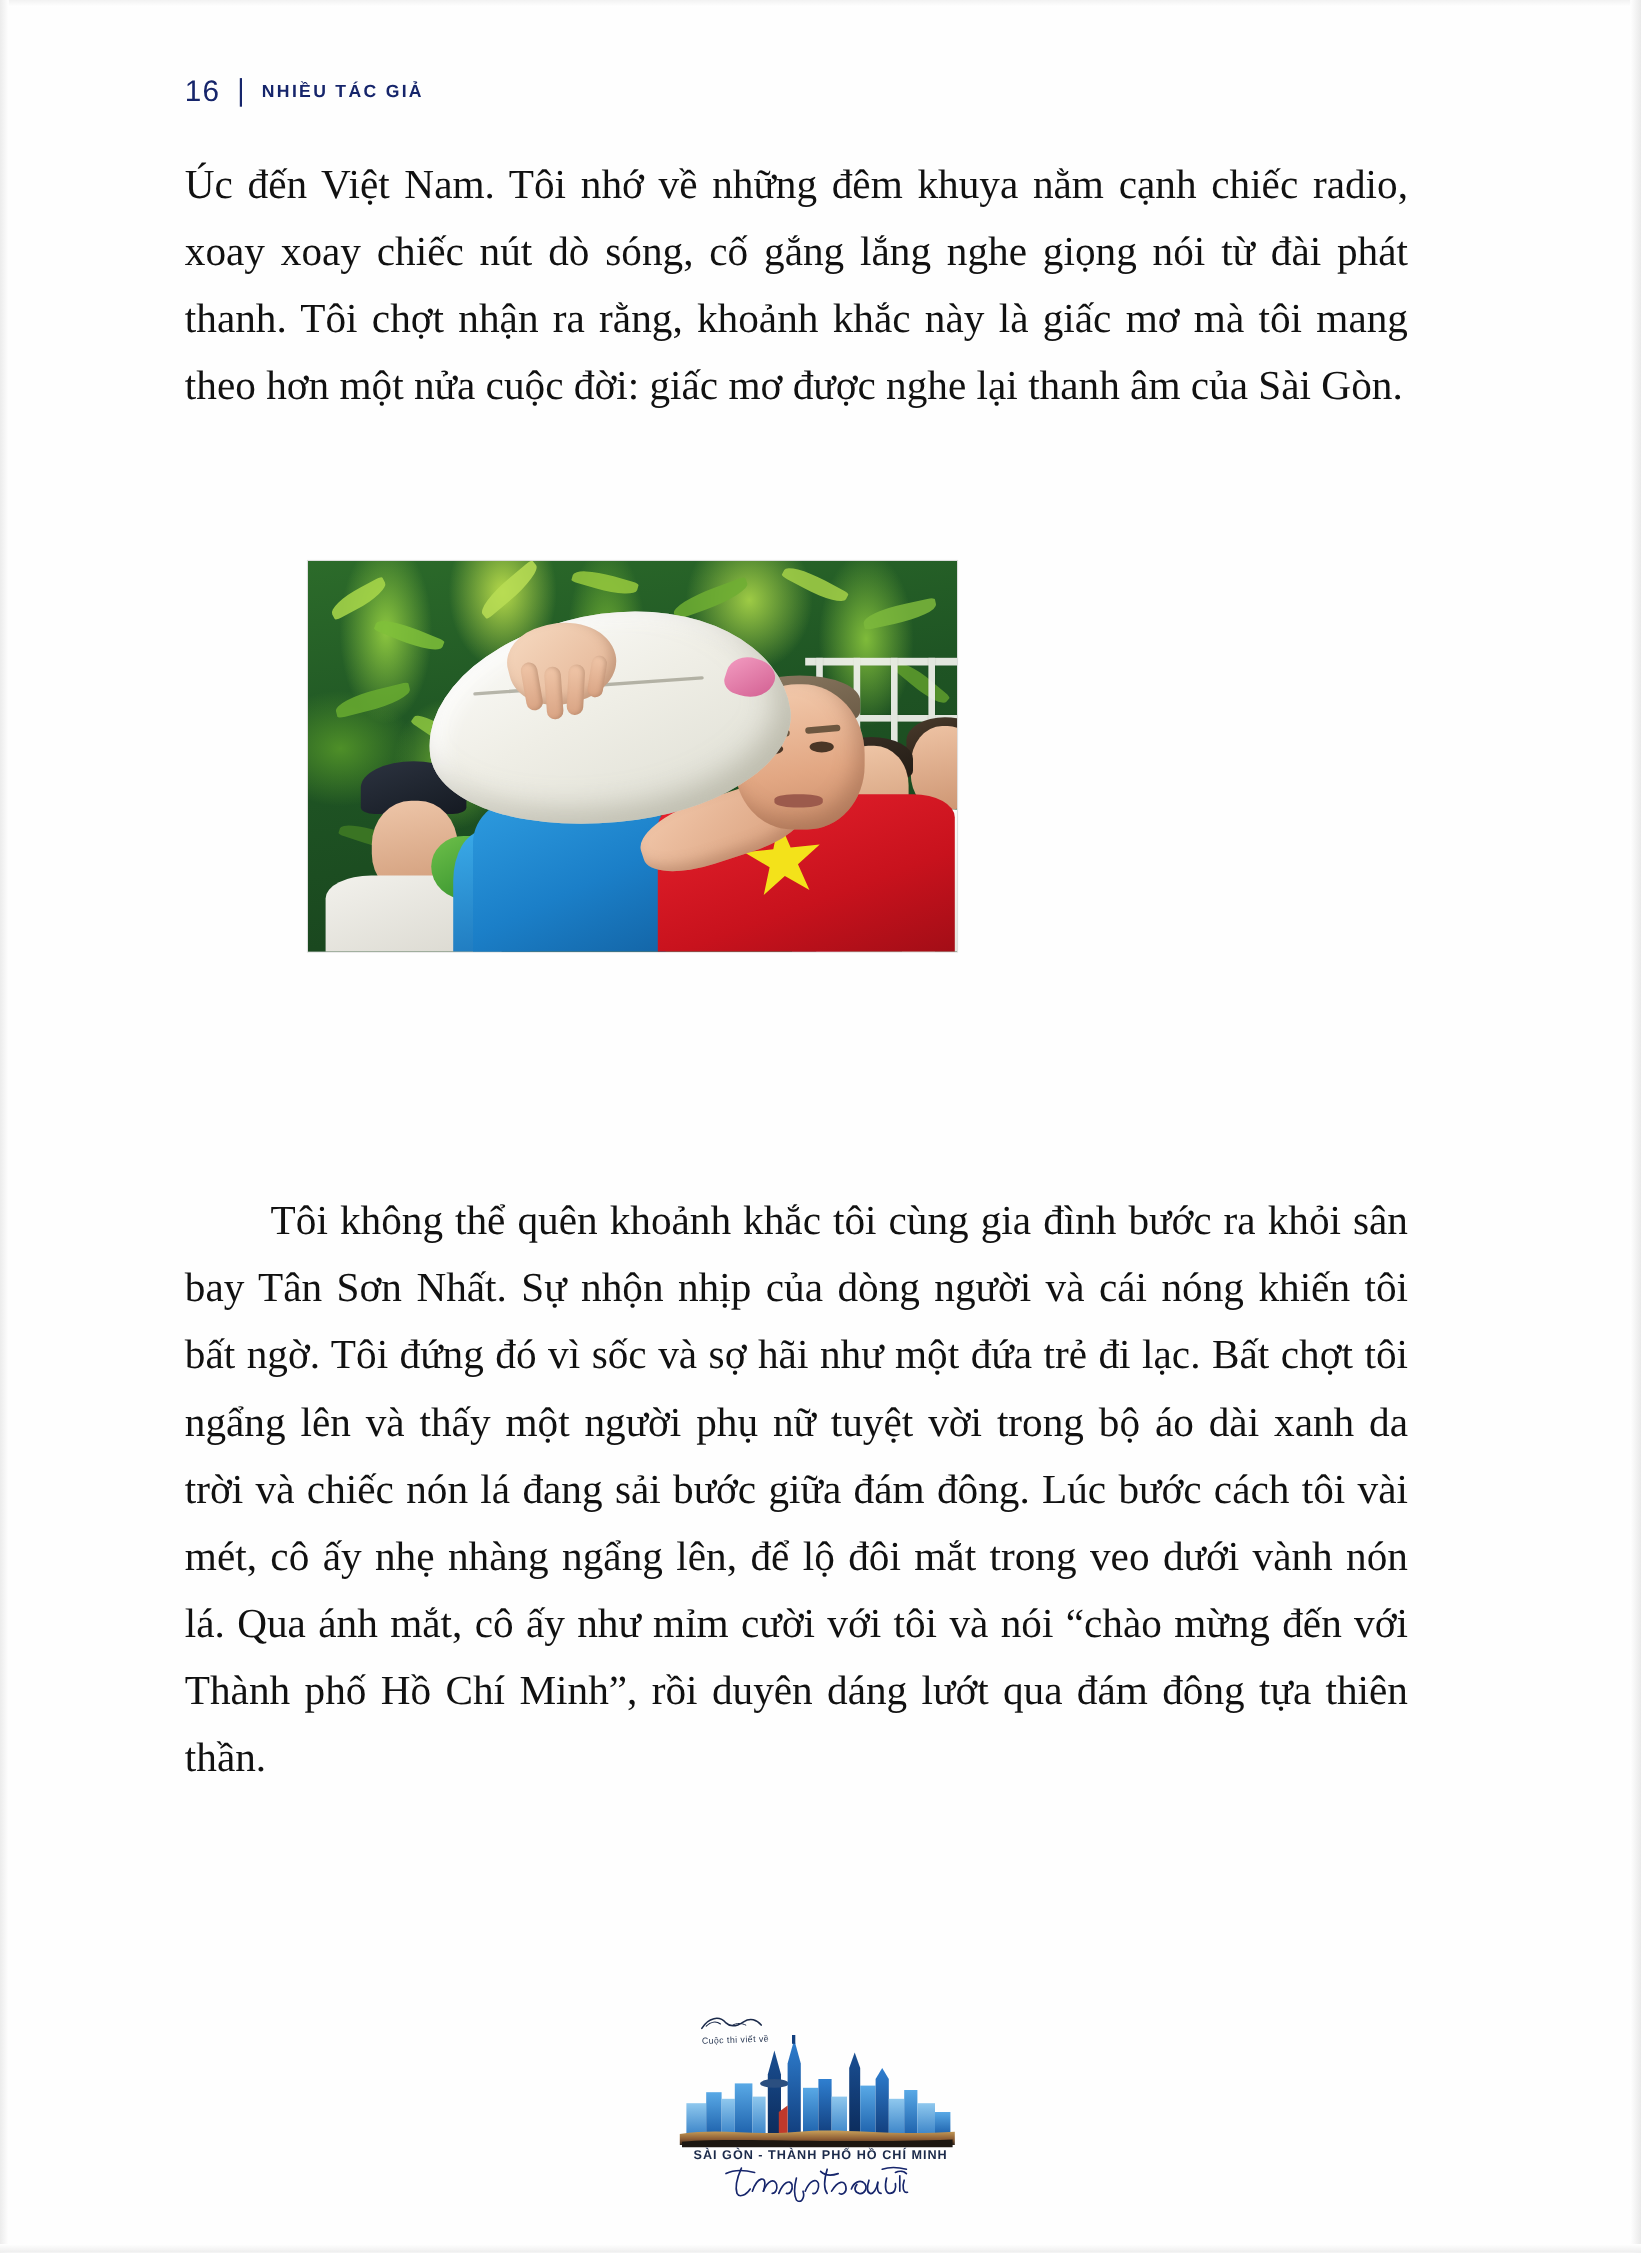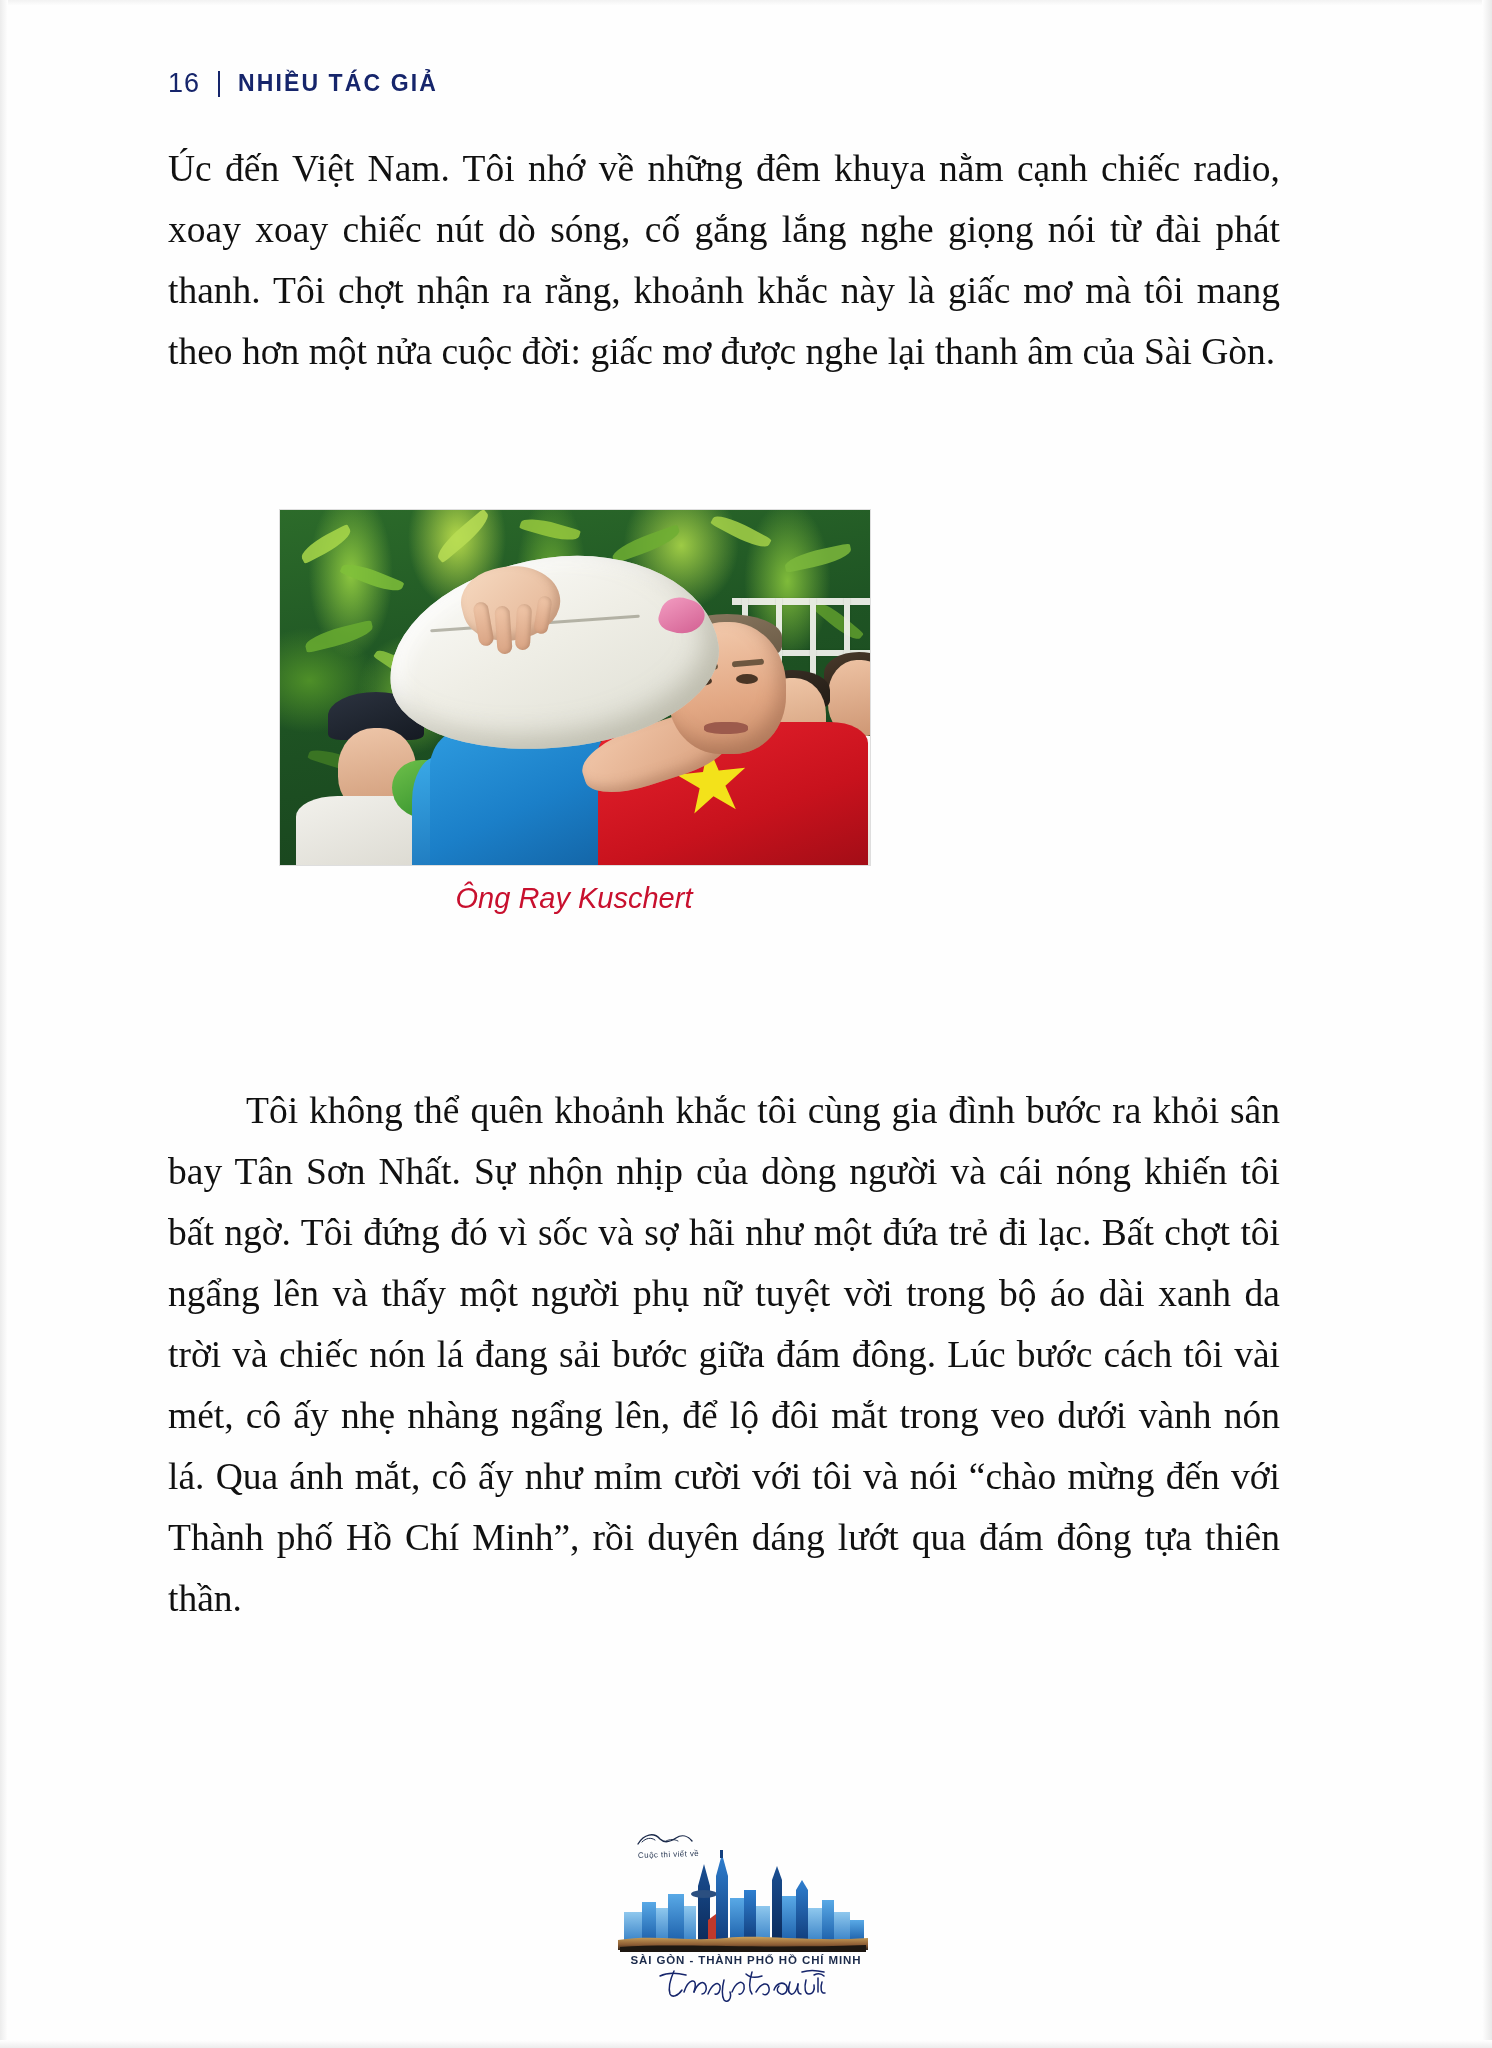--- a/index.html
+++ b/index.html
@@ -55,21 +55,21 @@
     letter-spacing: 1px;
     color: #16256b;
   }
   .rh-rule {
     display: inline-block;
     width: 2px;
     height: 26px;
     background: #16256b;
   }
   .rh-title {
-    font-size: 23px;
+    font-size: 16px;
     font-weight: 700;
     letter-spacing: 2.1px;
     color: #16256b;
   }
 
   
   .body-par {
     position: absolute;
     width: 1112px;
     left: 0;
@@ -453,21 +453,20 @@
         <div class="sack-tie"></div>
 
         <div class="hand"></div>
         <div class="finger" style="left:196px;top:92px;width:15px;height:44px;transform:rotate(-10deg);"></div>
         <div class="finger" style="left:216px;top:96px;width:15px;height:48px;transform:rotate(-4deg);"></div>
         <div class="finger" style="left:236px;top:94px;width:15px;height:46px;transform:rotate(3deg);"></div>
         <div class="finger" style="left:256px;top:86px;width:14px;height:38px;transform:rotate(9deg);"></div>
       </div>
 
       <div class="caption">
-        <div class="l1">Ông Ray Kuschert</div>
       </div>
     </div>
 
     <div class="body-par p2">
       <p class="indent">Tôi không thể quên khoảnh khắc tôi cùng gia đình bước ra khỏi sân bay Tân Sơn Nhất. Sự nhộn nhịp của dòng người và cái nóng khiến tôi bất ngờ. Tôi đứng đó vì sốc và sợ hãi như một đứa trẻ đi lạc. Bất chợt tôi ngẩng lên và thấy một người phụ nữ tuyệt vời trong bộ áo dài xanh da trời và chiếc nón lá đang sải bước giữa đám đông. Lúc bước cách tôi vài mét, cô ấy nhẹ nhàng ngẩng lên, để lộ đôi mắt trong veo dưới vành nón lá. Qua ánh mắt, cô ấy như mỉm cười với tôi và nói “chào mừng đến với Thành phố Hồ Chí Minh”, rồi duyên dáng lướt qua đám đông tựa thiên thần.</p>
     </div>
 
     <div class="footer-logo">
       <svg class="logo-bird" viewBox="0 0 58 20">
         <path d="M2 14 C8 4, 18 2, 24 9 C28 13, 34 12, 40 8 C46 4, 52 6, 56 11" fill="none" stroke="#1b2a4a" stroke-width="1.4" stroke-linecap="round"></path>

